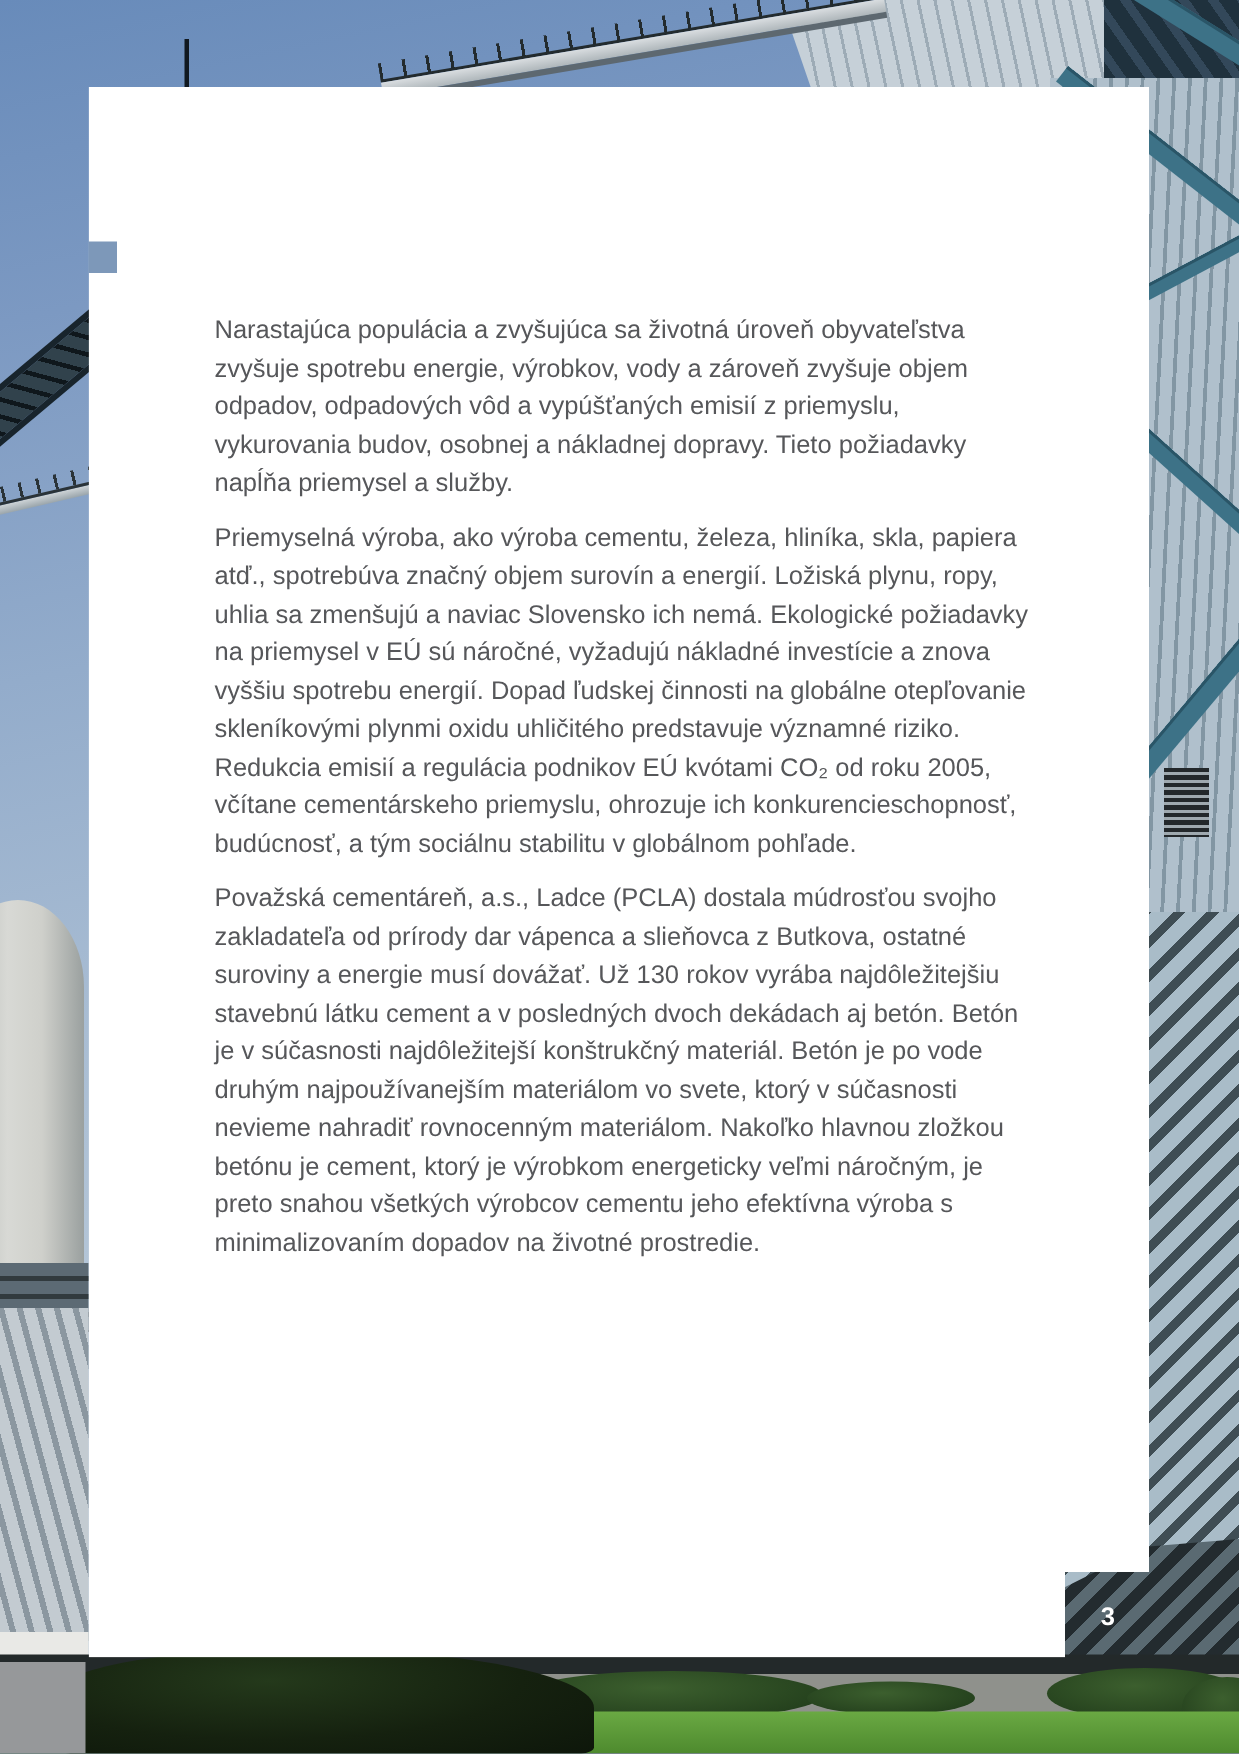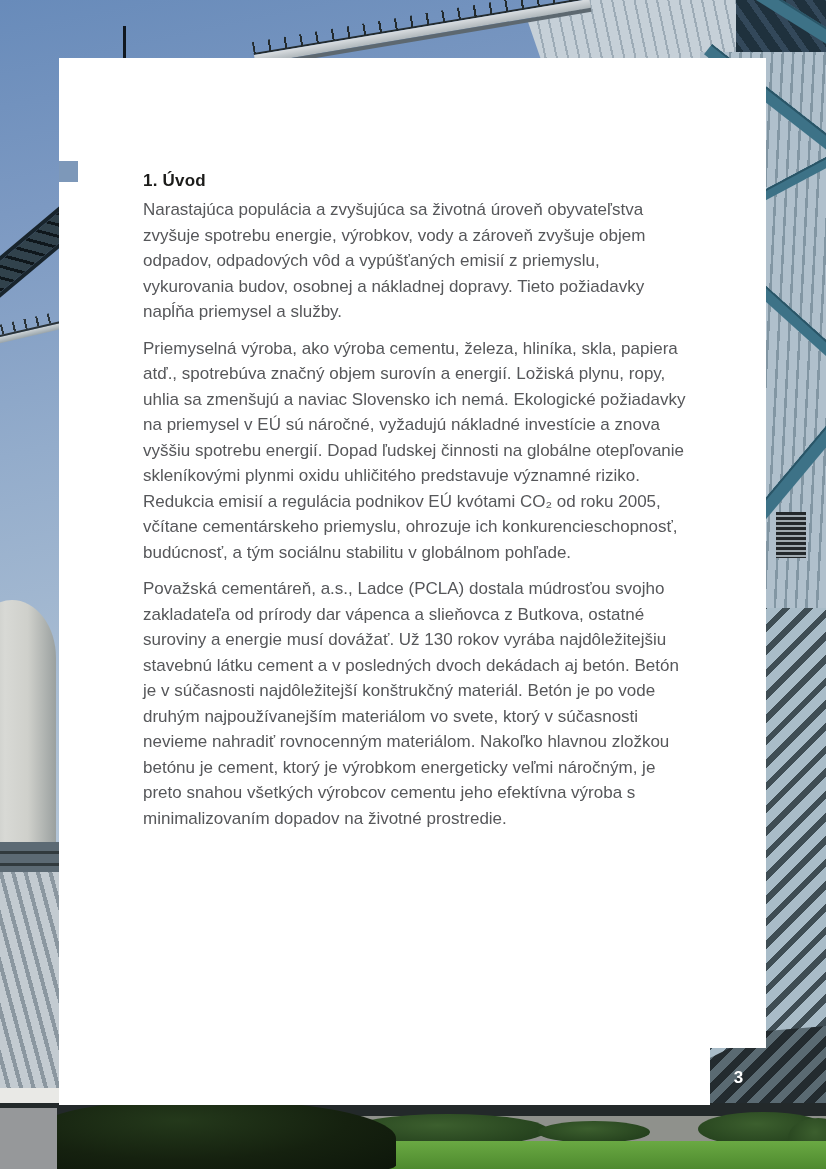--- a/index.html
+++ b/index.html
@@ -77,21 +77,21 @@
     left:59px;top:58px;width:707px;height:1047px;background:#ffffff;
     clip-path:polygon(0 0,707px 0,707px 990px,651px 990px,651px 1047px,0 1047px);
     z-index:10;
   }
   .accent-tab{left:59px;top:161px;width:19px;height:21px;background:#7d98b9;z-index:12;}
   .content{left:0;top:0;width:826px;height:1169px;z-index:11;}
   .heading{
     left:143px;top:160px;width:400px;
     font-size:17px;font-weight:700;color:#1c1c1a;letter-spacing:.2px;
   }
-  .paragraphs{left:143px;top:197px;width:547px;}
+  .paragraphs{left:143px;top:207px;width:547px;}
   .paragraphs p{
     position:static;margin:0 0 11px 0;
     font-size:17px;line-height:25.5px;color:#56575a;font-weight:400;
   }
   .page-number{
     left:711px;top:1048px;width:55px;height:57px;z-index:12;
     display:flex;align-items:center;justify-content:center;
     color:#ffffff;font-size:17px;font-weight:700;
     padding-top:2px;padding-left:0;
   }
@@ -139,21 +139,20 @@
     <div class="bush h5"></div>
     <div class="grass"></div>
     <div class="pine"></div>
     <div class="gray-block"></div>
   </div>
 
   <div class="page"></div>
   <div class="accent-tab"></div>
 
   <div class="content">
-    <h1 class="heading">1. Úvod</h1>
     <div class="paragraphs">
       <p>Narastajúca populácia a zvyšujúca sa životná úroveň obyvateľstva zvyšuje spotrebu energie, výrobkov, vody a zároveň zvyšuje objem odpadov, odpadových vôd a vypúšťaných emisií z priemyslu, vykurovania budov, osobnej a nákladnej dopravy. Tieto požiadavky napĺňa priemysel a služby.</p>
       <p>Priemyselná výroba, ako výroba cementu, železa, hliníka, skla, papiera atď., spotrebúva značný objem surovín a energií. Ložiská plynu, ropy, uhlia sa zmenšujú a naviac Slovensko ich nemá. Ekologické požiadavky na priemysel v EÚ sú náročné, vyžadujú nákladné investície a znova vyššiu spotrebu energií. Dopad ľudskej činnosti na globálne otepľovanie skleníkovými plynmi oxidu uhličitého predstavuje významné riziko. Redukcia emisií a regulácia podnikov EÚ kvótami CO₂ od roku 2005, včítane cementárskeho priemyslu, ohrozuje ich konkurencieschopnosť, budúcnosť, a tým sociálnu stabilitu v globálnom pohľade.</p>
       <p>Považská cementáreň, a.s., Ladce (PCLA) dostala múdrosťou svojho zakladateľa od prírody dar vápenca a slieňovca z Butkova, ostatné suroviny a energie musí dovážať. Už 130 rokov vyrába najdôležitejšiu stavebnú látku cement a v posledných dvoch dekádach aj betón. Betón je v súčasnosti najdôležitejší konštrukčný materiál. Betón je po vode druhým najpoužívanejším materiálom vo svete, ktorý v súčasnosti nevieme nahradiť rovnocenným materiálom. Nakoľko hlavnou zložkou betónu je cement, ktorý je výrobkom energeticky veľmi náročným, je preto snahou všetkých výrobcov cementu jeho efektívna výroba s minimalizovaním dopadov na životné prostredie.</p>
     </div>
     <div class="page-number">
       <span>3</span>
     </div>
   </div>
 

